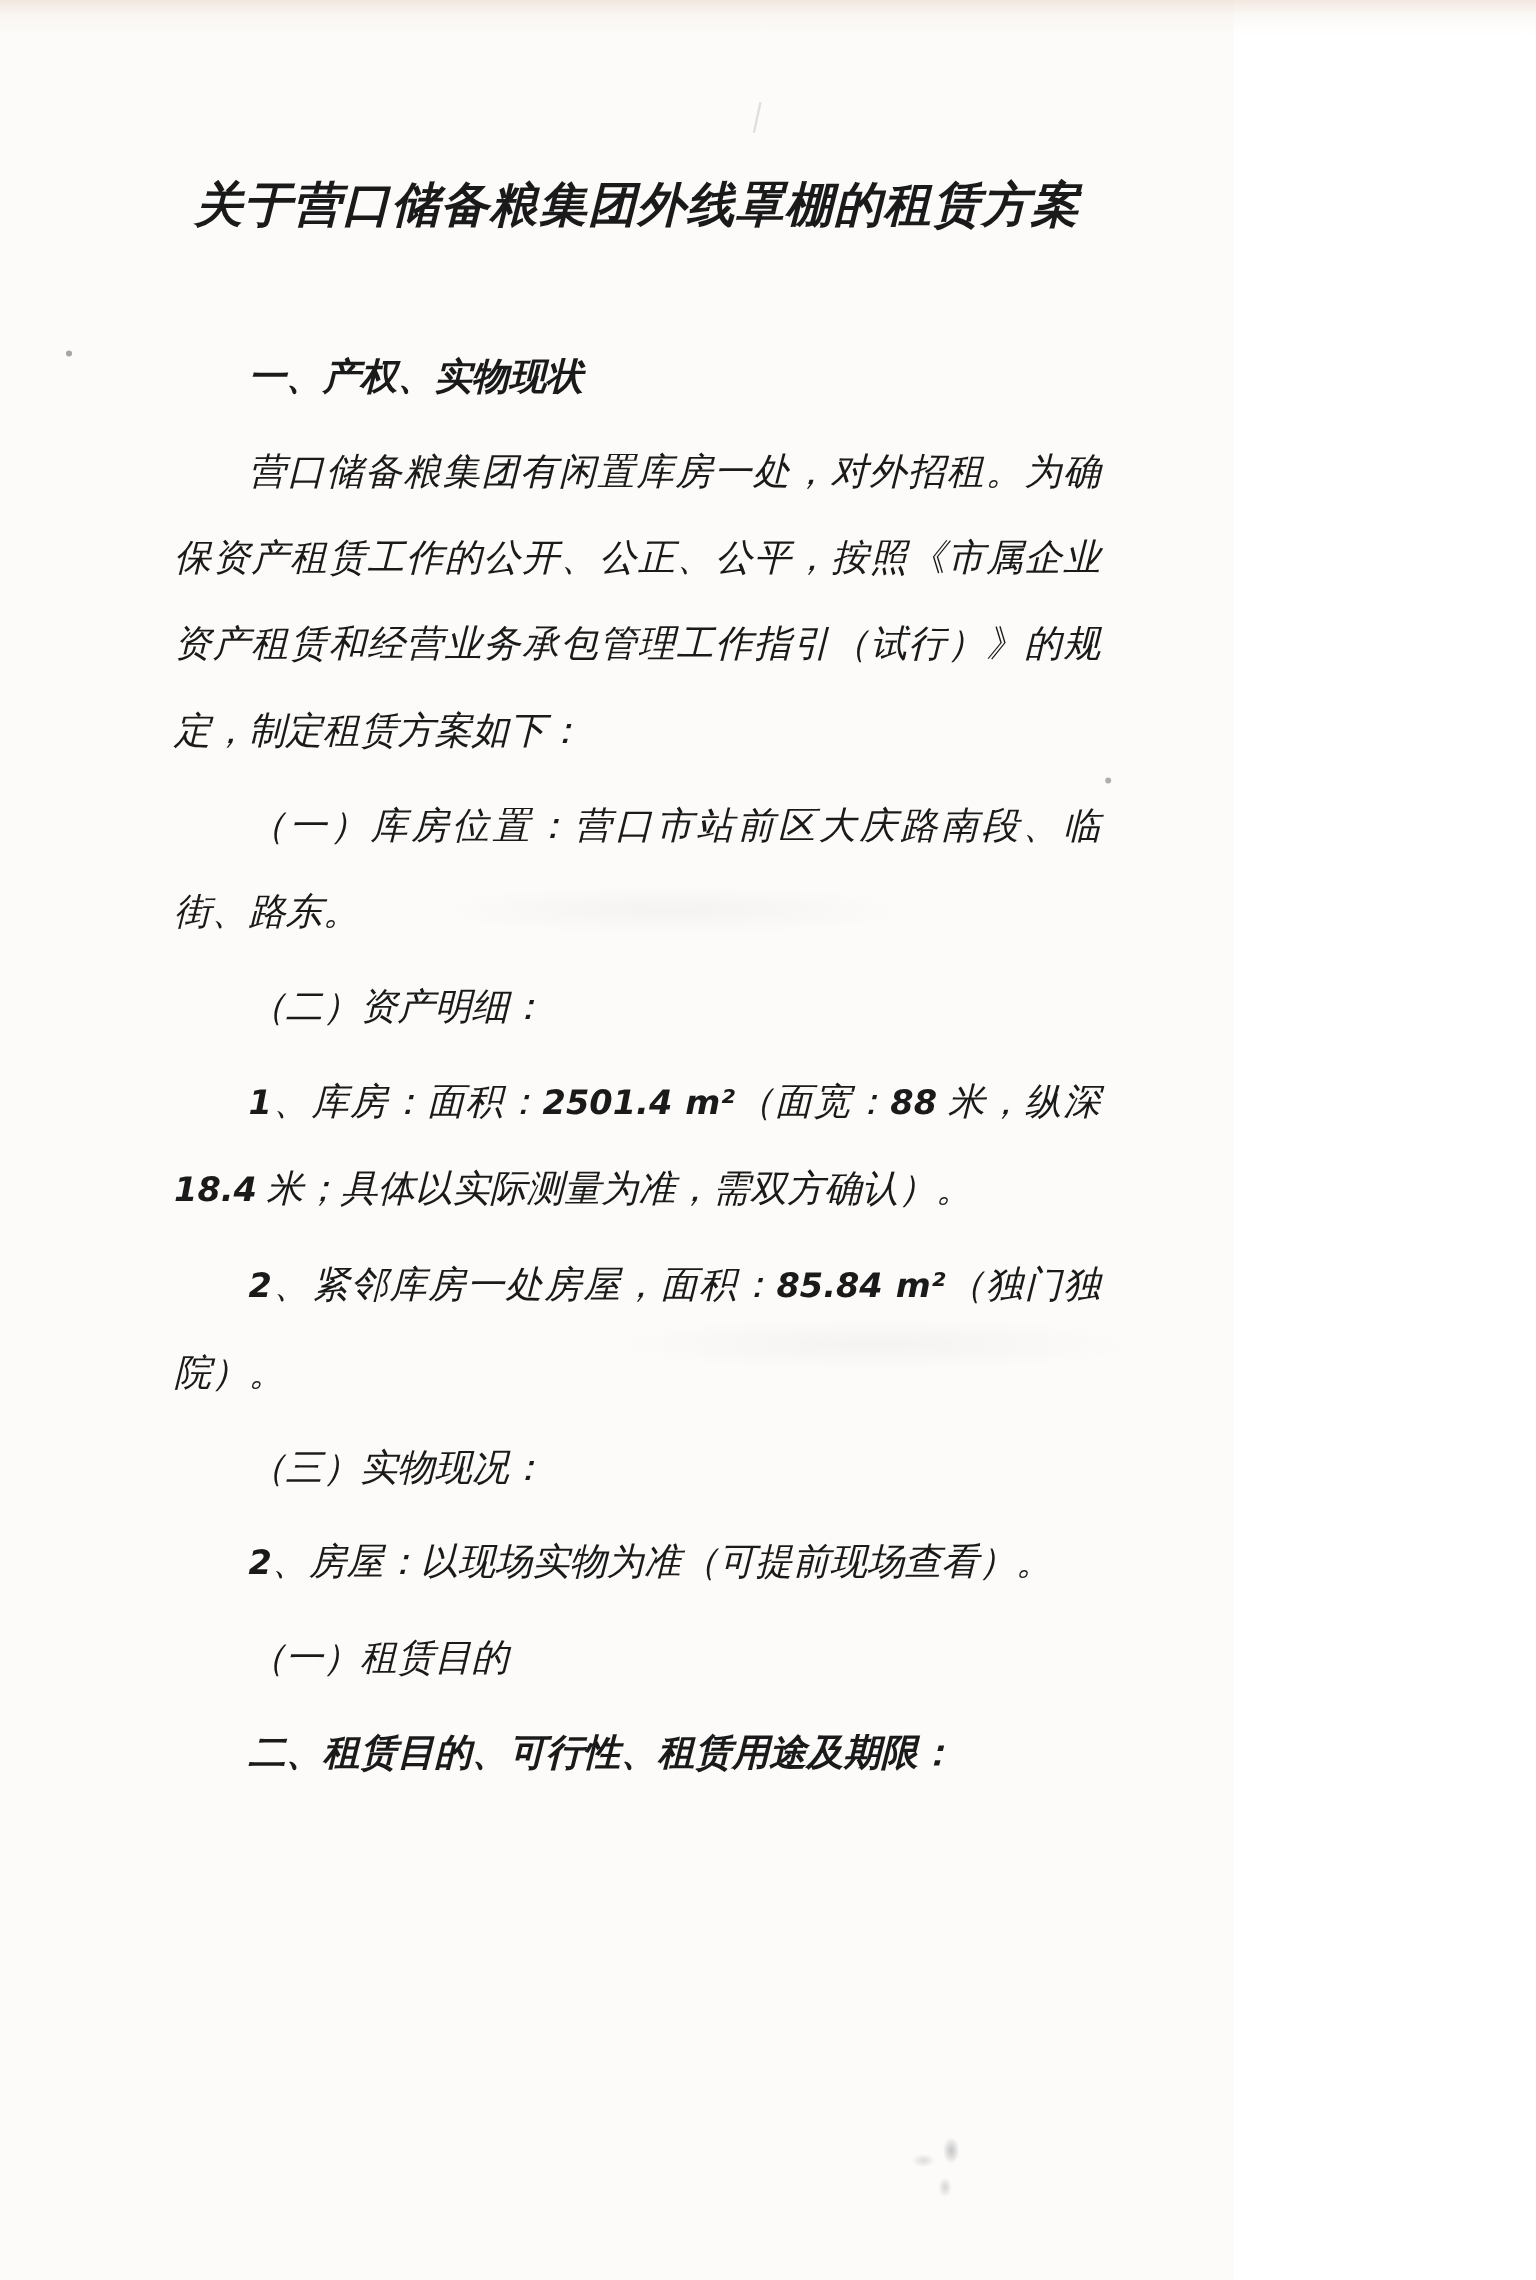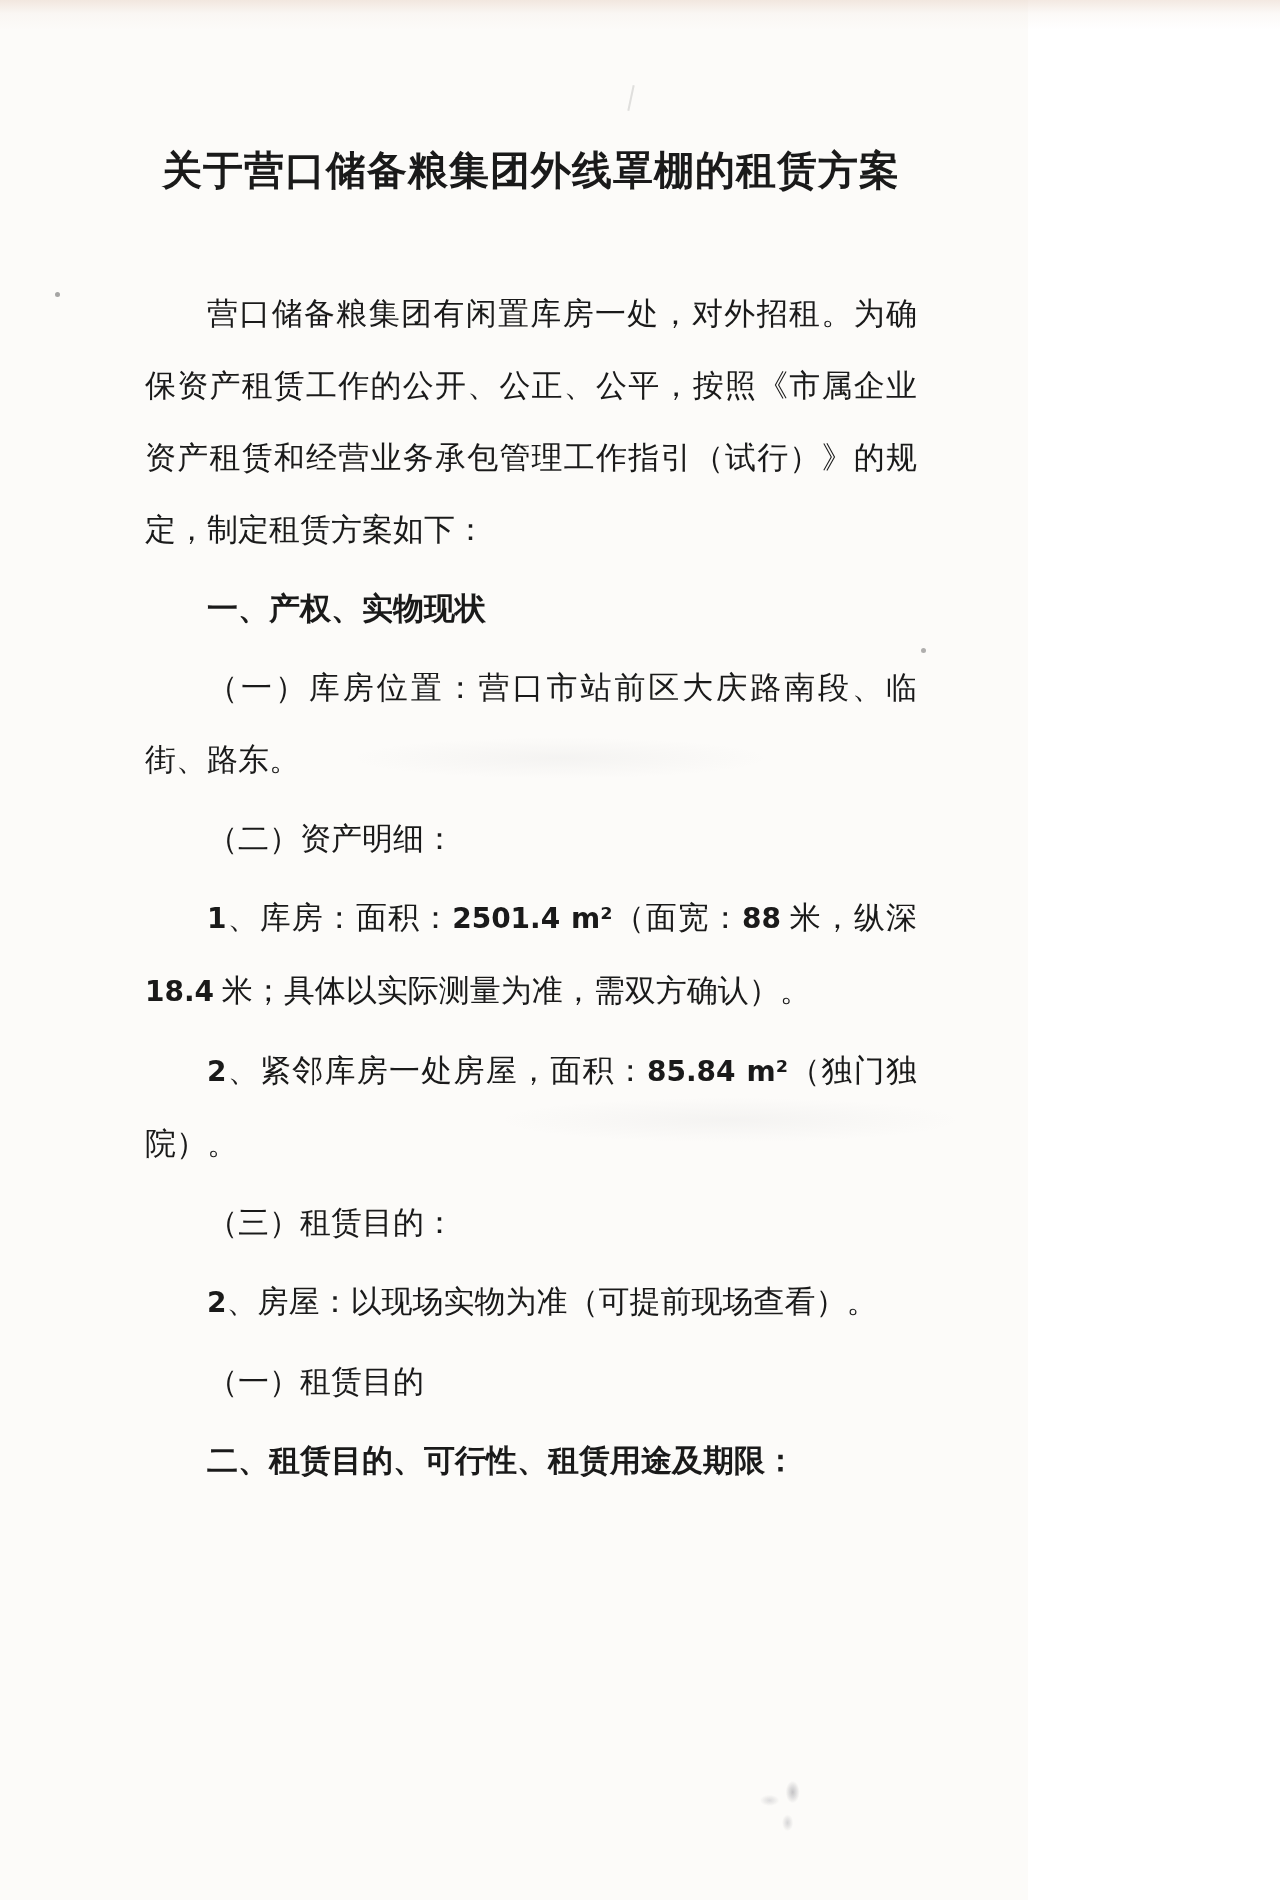--- a/index.html
+++ b/index.html
@@ -10,20 +10,21 @@
     width: 1280px;
     height: 1900px;
     overflow: hidden;
     font-family: "Liberation Serif", "DejaVu Serif", serif;
   }
   .page {
     position: relative;
     width: 1028px;
     height: 1900px;
     background: var(--paper, #fcfbf9);
+    font-style: italic;
   }
   
   .scan-edge-top {
     position: absolute;
     left: 0; top: 0;
     width: 1280px; height: 30px;
     background: linear-gradient(180deg, rgba(233,214,201,0.55) 0%, rgba(244,236,229,0.30) 45%, rgba(252,251,249,0) 100%);
     pointer-events: none;
   }
   .content {
@@ -112,27 +113,27 @@
 </head>
 <body>
 
 <div class="page">
   <div class="scan-edge-top"></div>
   <div class="scan-speck-3"></div>
 
   <div class="content">
     <h1 class="doc-title">关于营口储备粮集团外线罩棚的租赁方案</h1>
     <div>
+        <p class="para heading">一、产权、实物现状</p>
         <p class="para">营口储备粮集团有闲置库房一处，对外招租。为确保资产租赁工作的公开、公正、公平，按照《市属企业资产租赁和经营业务承包管理工作指引（试行）》的规定，制定租赁方案如下：</p>
-        <p class="para heading">一、产权、实物现状</p>
         <p class="para">（一）库房位置：营口市站前区大庆路南段、临街、路东。</p>
         <p class="para">（二）资产明细：</p>
         <p class="para"><span class="num">1</span>、库房：面积：<span class="num">2501.4 m²</span>（面宽：<span class="num">88</span> 米，纵深 <span class="num">18.4</span> 米；具体以实际测量为准，需双方确认）。</p>
         <p class="para"><span class="num">2</span>、紧邻库房一处房屋，面积：<span class="num">85.84 m²</span>（独门独院）。</p>
-        <p class="para">（三）租赁目的：</p>
+        <p class="para">（三）实物现况：</p>
         <p class="para"><span class="num">2</span>、房屋：以现场实物为准（可提前现场查看）。</p>
         <p class="para">（一）租赁目的</p>
         <p class="para heading">二、租赁目的、可行性、租赁用途及期限：</p>
       </div>
   </div>
 
   <div class="scan-speck-1"></div>
   <div class="scan-speck-2"></div>
   <div class="scan-ghost-1"></div>
   <div class="scan-ghost-2"></div>

